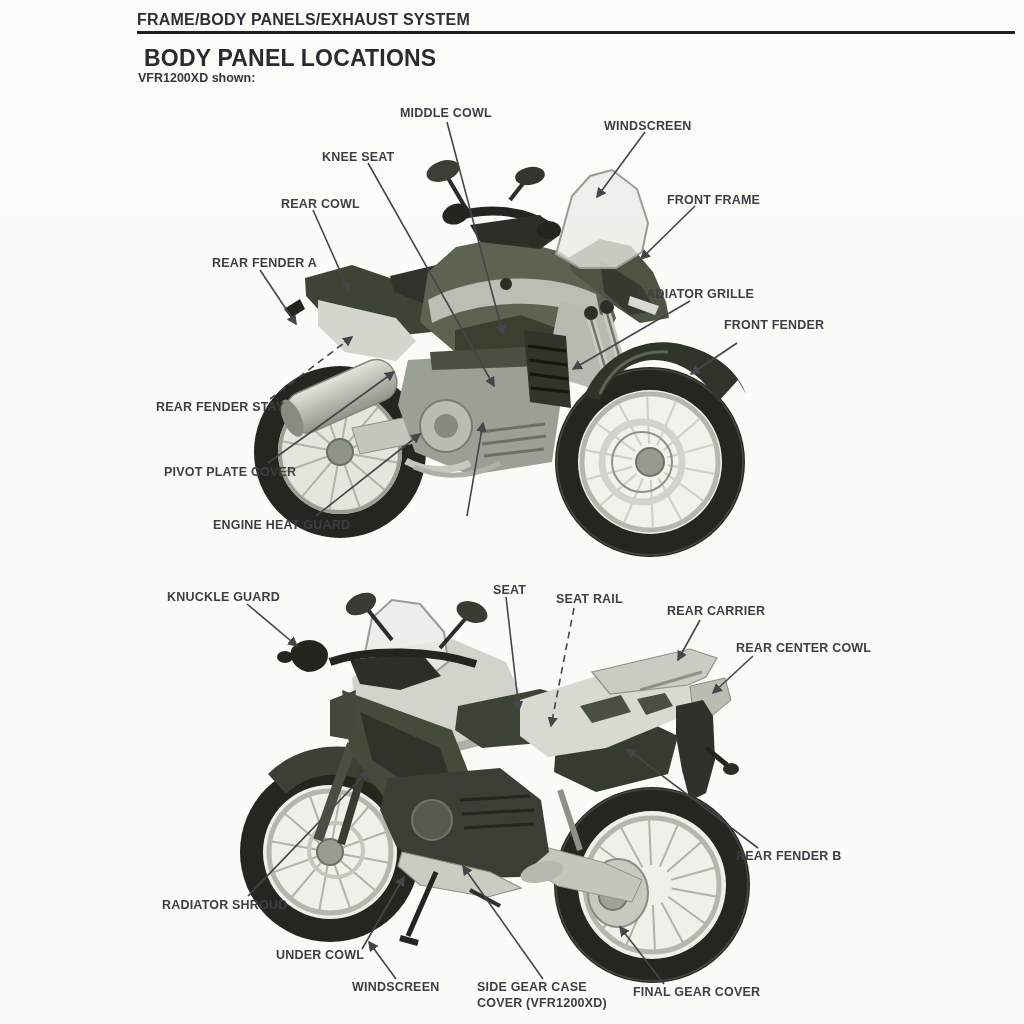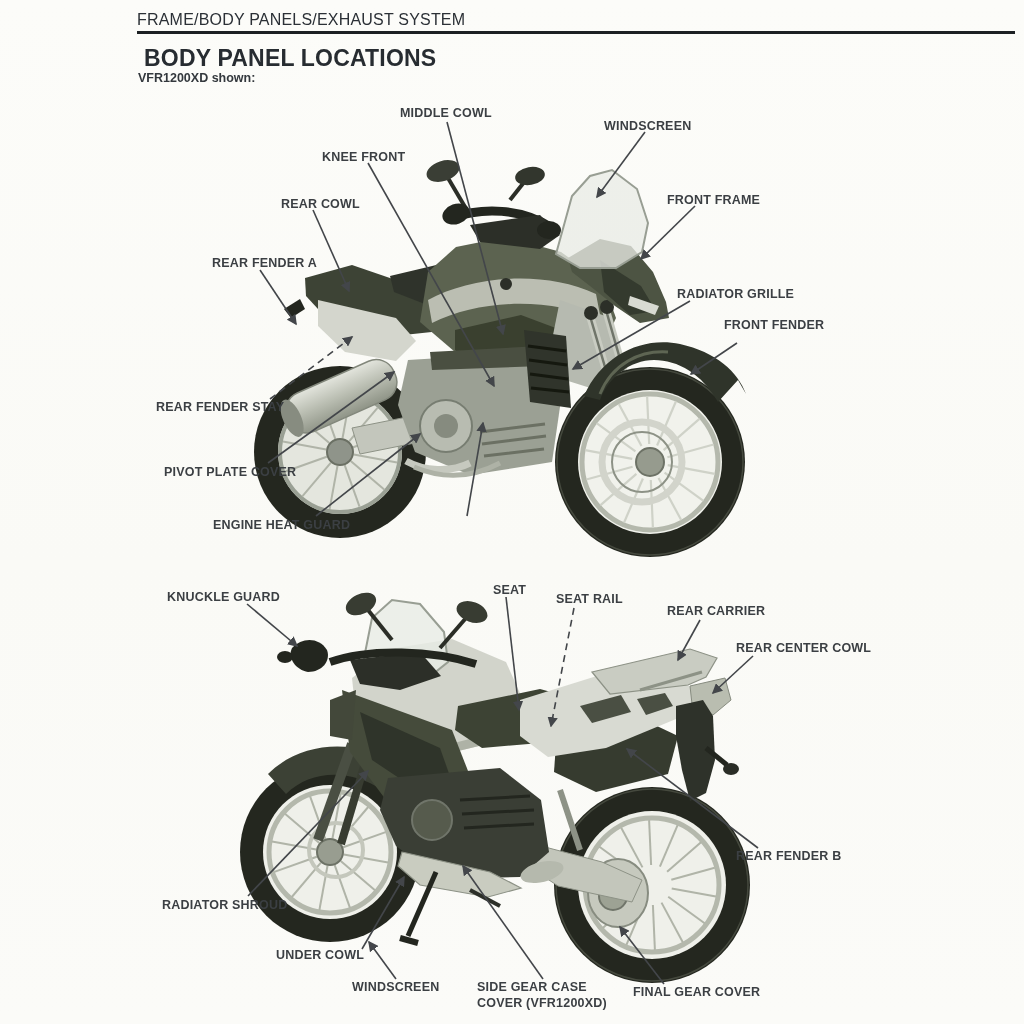--- a/index.html
+++ b/index.html
@@ -5,21 +5,21 @@
   html,body{margin:0;padding:0;}
   body{
     width:1024px;height:1024px;overflow:hidden;
     background:#fbfbf8;
     font-family:"Liberation Sans", sans-serif;
     position:relative;
   }
   .page{position:absolute;inset:0;background:linear-gradient(180deg,#fcfcf9 0%,#fafaf6 55%,#fbfbf8 100%);}
   .section-header{
     position:absolute;left:137px;top:11px;
-    font-size:16px;font-weight:400;color:#2b3036;letter-spacing:.2px;
+    font-size:16px;font-weight:700;color:#2b3036;letter-spacing:.2px;
   }
   .header-rule{position:absolute;left:137px;top:31px;width:878px;height:3px;background:#1c2023;}
   .page-title{
     position:absolute;left:136px;top:37px;margin:8px;
     font-size:23px;font-weight:700;color:#272c31;letter-spacing:.2px;
   }
   .subtitle{
     position:absolute;left:138px;top:71px;
     font-size:12.5px;font-weight:700;color:#33383d;
   }
@@ -297,25 +297,25 @@
       <line x1="248" y1="896" x2="368" y2="771" marker-end="url(#arr)"></line>
       <line x1="362" y1="949" x2="404" y2="877" marker-end="url(#arr)"></line>
       <line x1="396" y1="979" x2="369" y2="942" marker-end="url(#arr)"></line>
       <line x1="543" y1="979" x2="463" y2="866" marker-end="url(#arr)"></line>
       <line x1="664" y1="984" x2="620" y2="927" marker-end="url(#arr)"></line>
     </g>
   </svg>
 
   <div class="lbl" style="left:400px;top:106px">MIDDLE COWL</div>
   <div class="lbl" style="left:604px;top:119px">WINDSCREEN</div>
-  <div class="lbl" style="left:322px;top:150px">KNEE FRONT</div>
+  <div class="lbl" style="left:322px;top:150px">KNEE SEAT</div>
   <div class="lbl" style="left:667px;top:193px">FRONT FRAME</div>
   <div class="lbl" style="left:281px;top:197px">REAR COWL</div>
   <div class="lbl" style="left:212px;top:256px">REAR FENDER A</div>
-  <div class="lbl" style="left:677px;top:287px">RADIATOR GRILLE</div>
+  <div class="lbl" style="left:637px;top:287px">RADIATOR GRILLE</div>
   <div class="lbl" style="left:724px;top:318px">FRONT FENDER</div>
   <div class="lbl" style="left:156px;top:400px">REAR FENDER STAY</div>
   <div class="lbl" style="left:164px;top:465px">PIVOT PLATE COVER</div>
   <div class="lbl" style="left:213px;top:518px">ENGINE HEAT GUARD</div>
 
   <div class="lbl" style="left:167px;top:590px">KNUCKLE GUARD</div>
   <div class="lbl" style="left:493px;top:583px">SEAT</div>
   <div class="lbl" style="left:556px;top:592px">SEAT RAIL</div>
   <div class="lbl" style="left:667px;top:604px">REAR CARRIER</div>
   <div class="lbl" style="left:736px;top:641px">REAR CENTER COWL</div>

